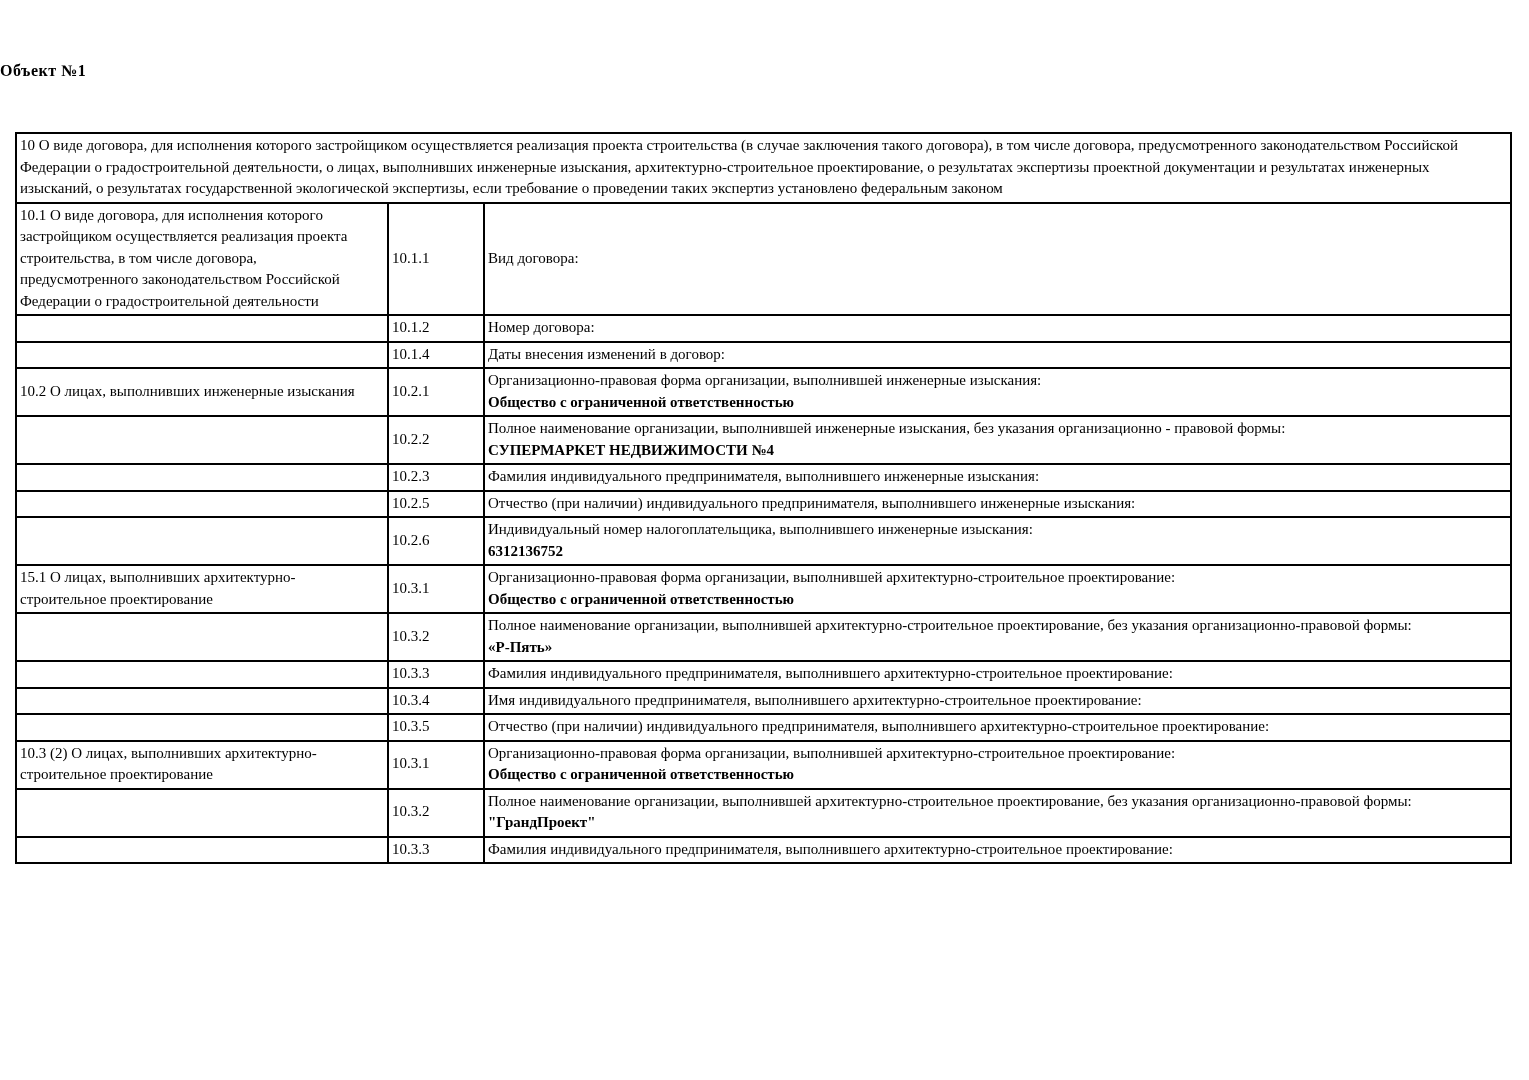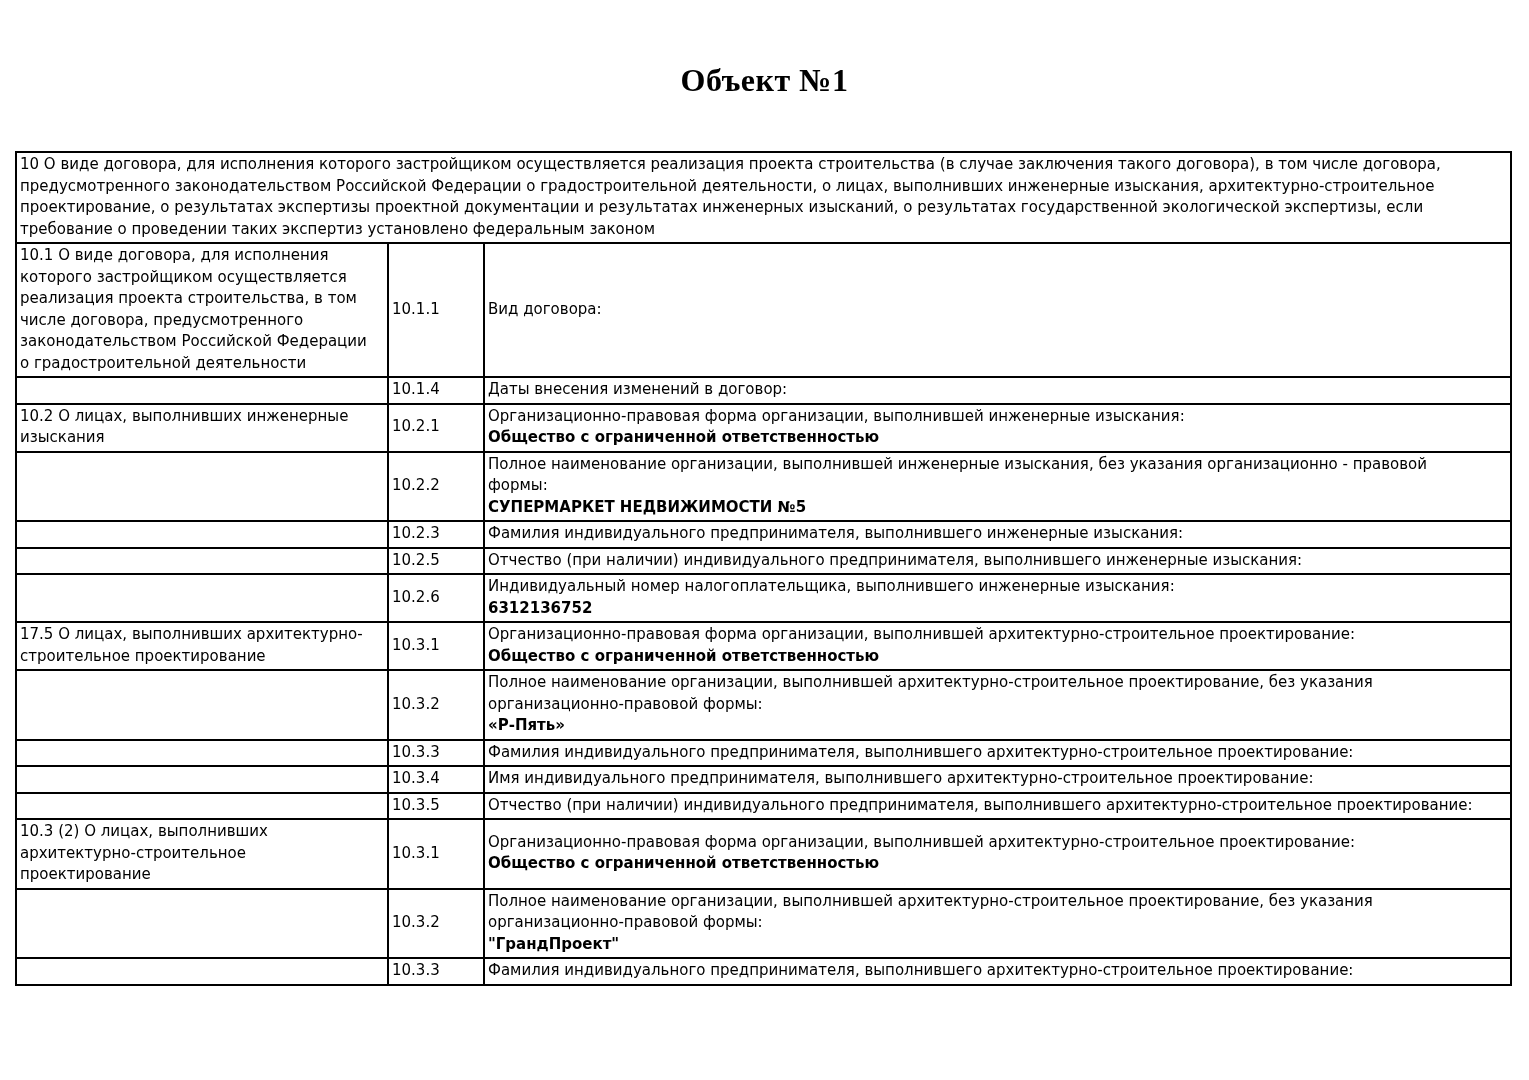--- a/index.html
+++ b/index.html
@@ -10,38 +10,39 @@
   body {
     width: 1529px;
     height: 1080px;
     overflow: hidden;
     color: #000000;
     font-family: "DejaVu Sans", "Liberation Sans", sans-serif;
     font-size: 15px;
   }
   .doc-title {
     margin: 62px 0 0 0;
-    text-align: center;
+    text-align: left;
     font-family: "Liberation Serif", "DejaVu Serif", serif;
-    font-size: 32px;
+    font-size: 16px;
     font-weight: bold;
     letter-spacing: 0.5px;
   }
   table.decl {
     border-collapse: collapse;
     table-layout: fixed;
     width: 1497px;
     margin: 52px 0 0 15px;
   }
   table.decl td {
     border: 2px solid #000000;
     padding: 1px 20px 2px 3px;
     vertical-align: middle;
     line-height: 21.5px;
     word-wrap: break-word;
+    font-family: Liberation Serif, serif;
   }
   td.c1 { width: 372px; border-radius: 21px; }
   td.c2 { width: 96px; }
   td.c3 { }
   .val { font-weight: bold; }
 </style>
 </head>
 <body>
 
 <div class="doc-title">Объект №1</div>
@@ -58,20 +59,27 @@
     </tr>
 
     <tr>
       <td class="c1">10.1 О виде договора, для исполнения которого застройщиком осуществляется реализация проекта строительства, в том числе договора, предусмотренного законодательством Российской Федерации о градостроительной деятельности</td>
       <td class="c2">10.1.1</td>
       <td class="c3">
         <div>Вид договора:</div>
       </td>
     </tr>
 
+    <tr>
+      <td class="c1"></td>
+      <td class="c2">10.1.2</td>
+      <td class="c3">
+        <div>Номер договора:</div>
+      </td>
+    </tr>
 
 
     <tr>
       <td class="c1"></td>
       <td class="c2">10.1.4</td>
       <td class="c3">
         <div>Даты внесения изменений в договор:</div>
       </td>
     </tr>
 
@@ -82,21 +90,21 @@
         <div>Организационно-правовая форма организации, выполнившей инженерные изыскания:</div>
         <div class="val">Общество с ограниченной ответственностью</div>
       </td>
     </tr>
 
     <tr>
       <td class="c1"></td>
       <td class="c2">10.2.2</td>
       <td class="c3">
         <div>Полное наименование организации, выполнившей инженерные изыскания, без указания организационно - правовой формы:</div>
-        <div class="val">СУПЕРМАРКЕТ НЕДВИЖИМОСТИ №5</div>
+        <div class="val">СУПЕРМАРКЕТ НЕДВИЖИМОСТИ №4</div>
       </td>
     </tr>
 
     <tr>
       <td class="c1"></td>
       <td class="c2">10.2.3</td>
       <td class="c3">
         <div>Фамилия индивидуального предпринимателя, выполнившего инженерные изыскания:</div>
       </td>
     </tr>
@@ -113,21 +121,21 @@
     <tr>
       <td class="c1"></td>
       <td class="c2">10.2.6</td>
       <td class="c3">
         <div>Индивидуальный номер налогоплательщика, выполнившего инженерные изыскания:</div>
         <div class="val">6312136752</div>
       </td>
     </tr>
 
     <tr>
-      <td class="c1">17.5 О лицах, выполнивших архитектурно-строительное проектирование</td>
+      <td class="c1">15.1 О лицах, выполнивших архитектурно-строительное проектирование</td>
       <td class="c2">10.3.1</td>
       <td class="c3">
         <div>Организационно-правовая форма организации, выполнившей архитектурно-строительное проектирование:</div>
         <div class="val">Общество с ограниченной ответственностью</div>
       </td>
     </tr>
 
     <tr>
       <td class="c1"></td>
       <td class="c2">10.3.2</td>

